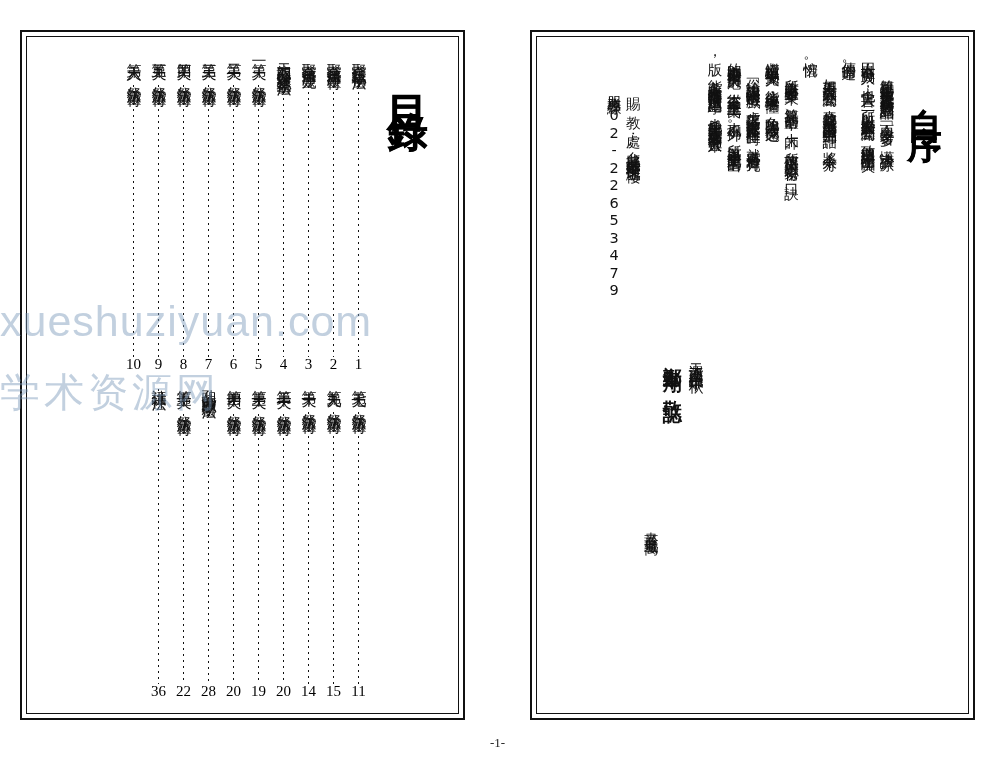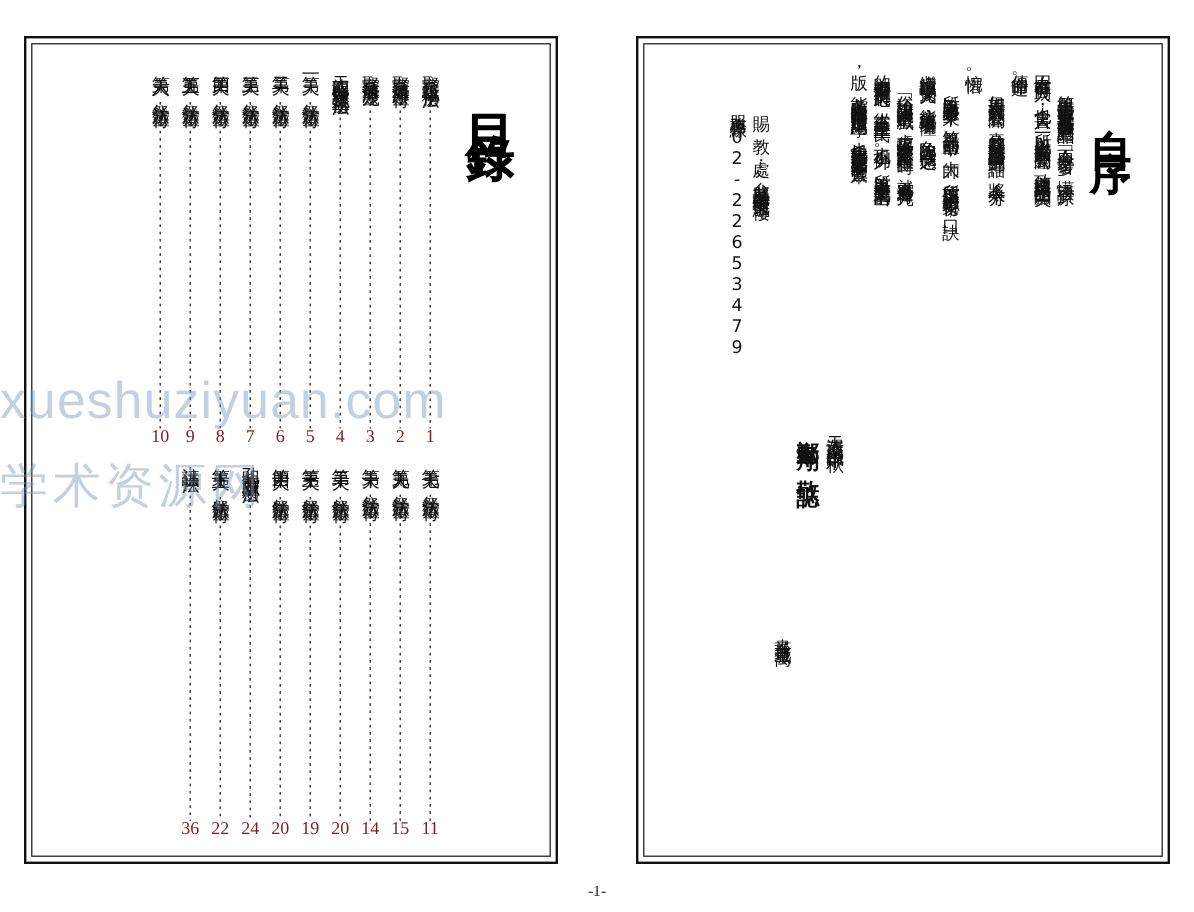--- a/index.html
+++ b/index.html
@@ -77,21 +77,21 @@
     width: 1px;
     margin-top: 3px;
     background-image: linear-gradient(to bottom, #111 0 2px, transparent 2px 6px);
     background-size: 1px 6px;
     background-repeat: repeat-y;
   }
   .toc-entry .pageno {
     font-family: "Liberation Serif", serif;
     font-size: 15px;
     line-height: 1;
-    color: #7f1d1d;
+    color: #000000;
     margin-bottom: 2px;
   }
   
   .toc-rows {
     display: flex;
     flex-direction: column;
     height: 100%;
   }
   .toc-row {
     flex: 1 1 50%;
@@ -159,21 +159,21 @@
     text-align: center;
     font-family: "Liberation Serif", serif;
     font-size: 13px;
     color: #222;
   }
 
   
   .watermark {
     position: absolute;
     left: 0;
-    top: 313px;
+    top: 300px;
     width: 560px;
     pointer-events: none;
     color: rgba(120, 150, 185, 0.45);
     font-family: "Liberation Sans", sans-serif;
     z-index: 5;
   }
   .watermark .wm1 {
     font-size: 43px;
     letter-spacing: 1px;
     line-height: 1;
@@ -274,21 +274,21 @@
               <div class="pageno">19</div>
             </div>
             <div class="toc-entry">
               <div class="label">第十四天　祭法靈符</div>
               <div class="dots"></div>
               <div class="pageno">20</div>
             </div>
             <div class="toc-entry">
               <div class="label">孔明仙師求財祕法</div>
               <div class="dots"></div>
-              <div class="pageno">24</div>
+              <div class="pageno">28</div>
             </div>
             <div class="toc-entry">
               <div class="label">第十五天　祭法靈符</div>
               <div class="dots"></div>
               <div class="pageno">22</div>
             </div>
             <div class="toc-entry">
               <div class="label">請供神法</div>
               <div class="dots"></div>
               <div class="pageno">36</div>

